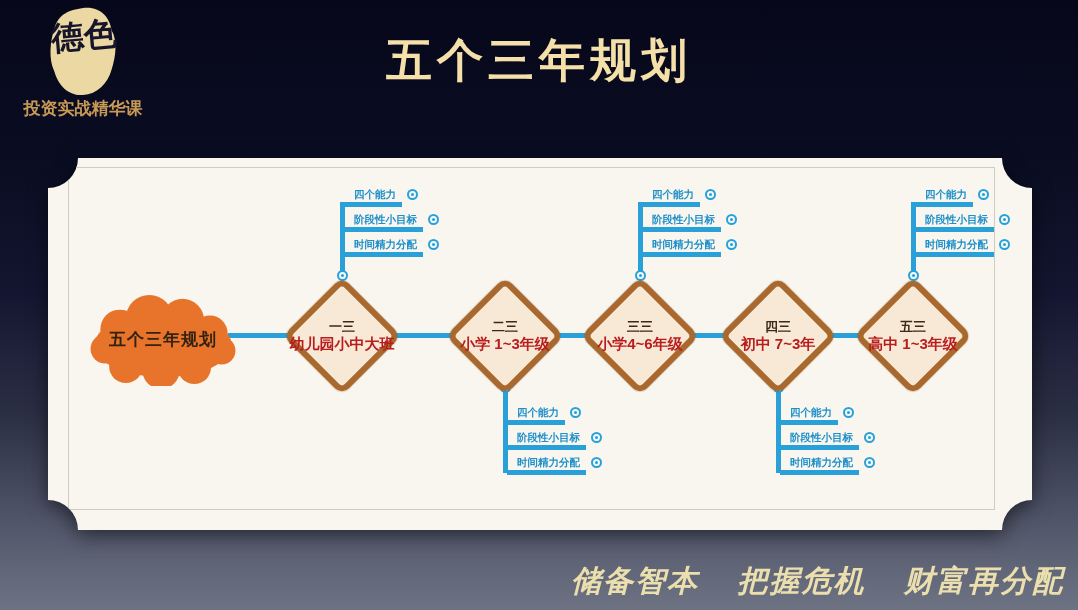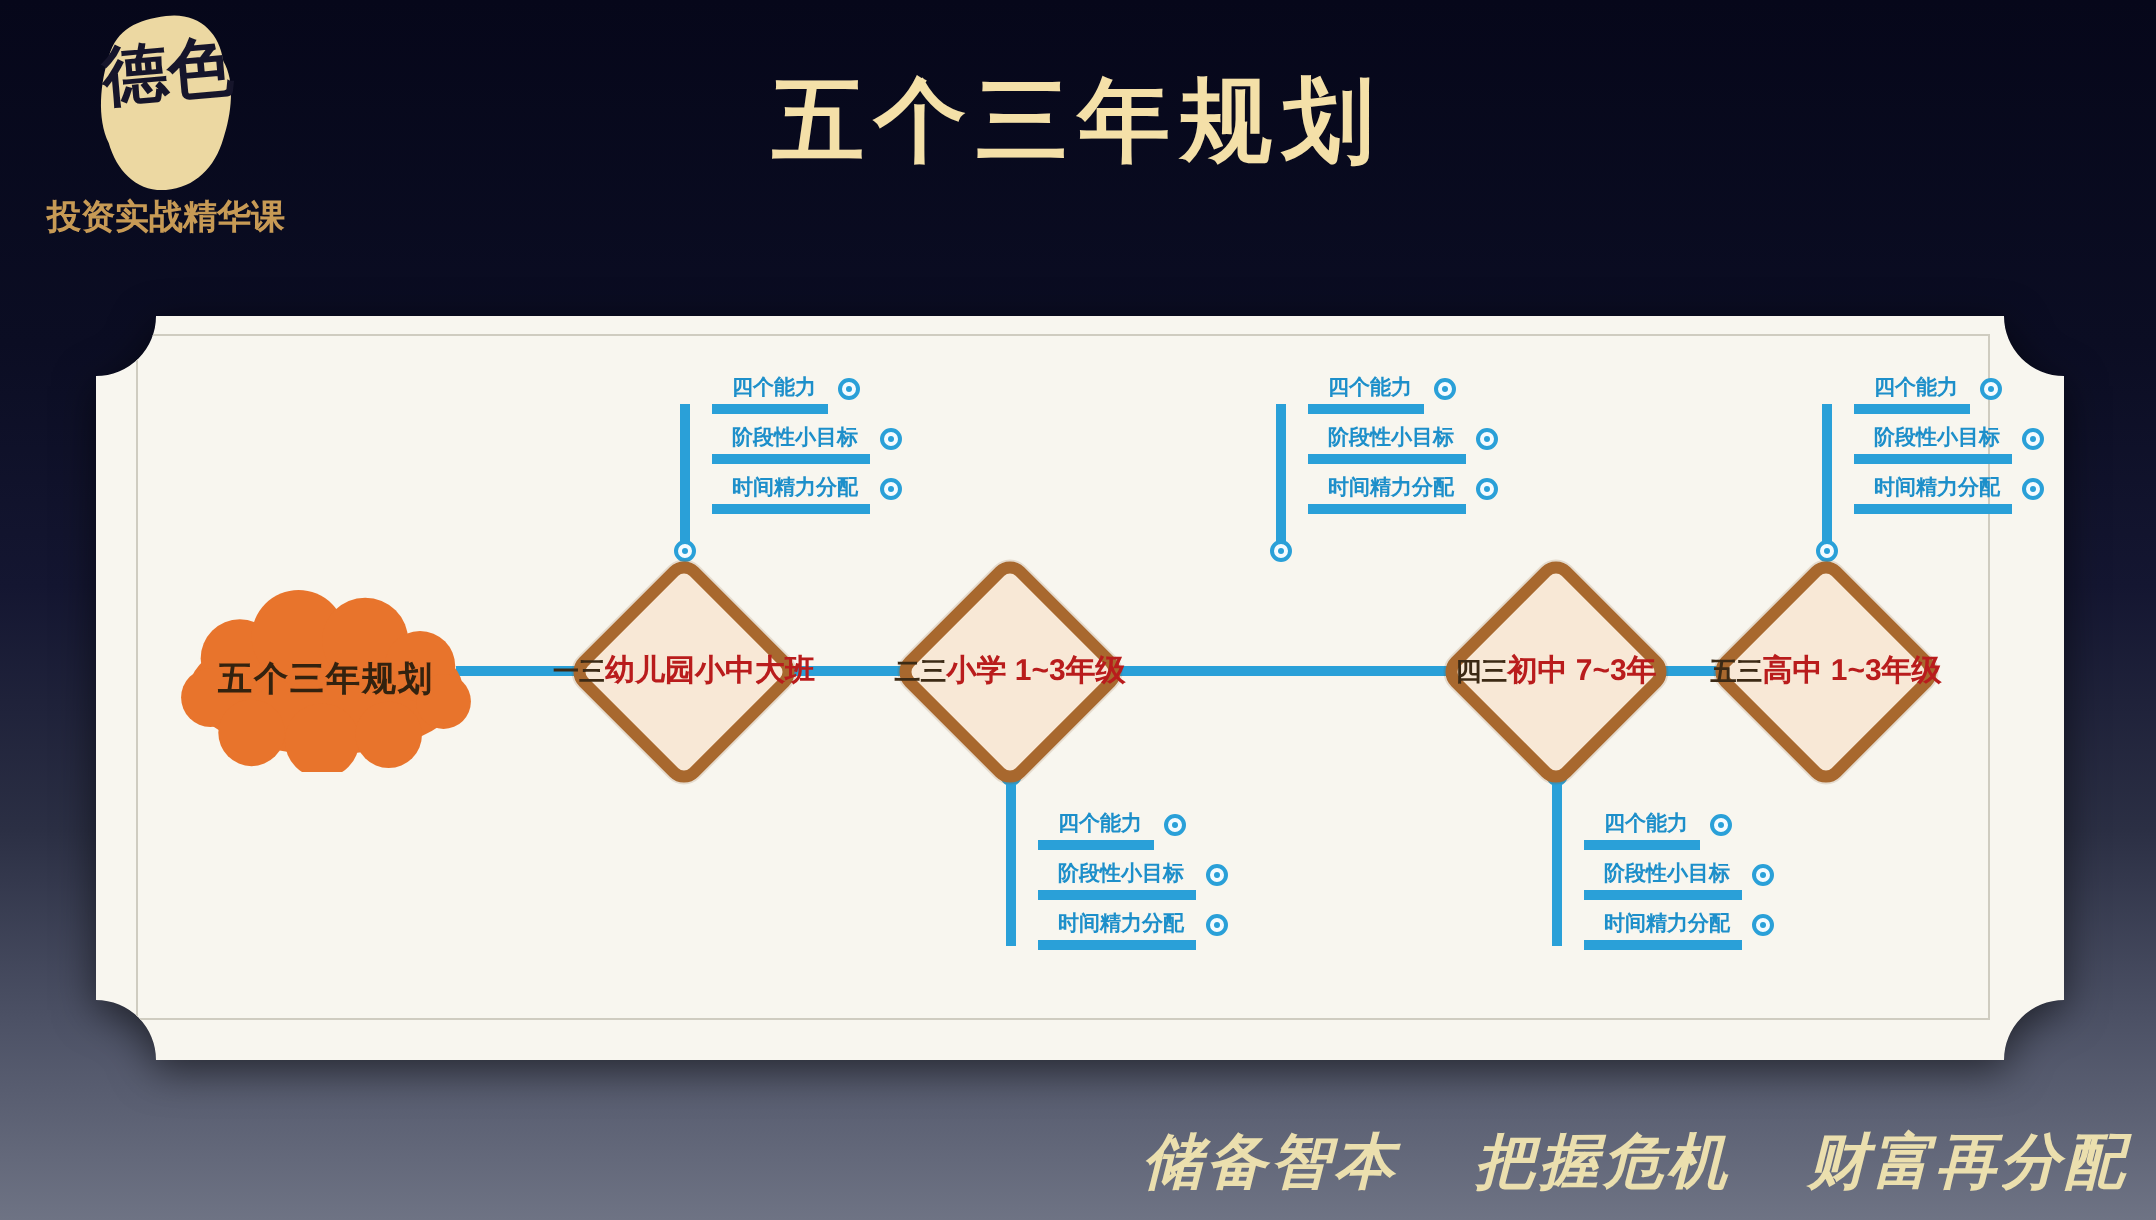--- a/index.html
+++ b/index.html
@@ -41,38 +41,38 @@
 
   .cloud-wrap{position:absolute;left:36px;top:134px;width:158px;height:94px;z-index:2;}
   .cloud-label{position:absolute;inset:0;display:flex;align-items:center;justify-content:center;
     font-size:17px;font-weight:bold;color:#33220f;letter-spacing:1px;}
 
   .node{position:absolute;top:136px;width:84px;height:84px;z-index:3;}
   .diamond{position:absolute;inset:0;transform:rotate(45deg);
     background:var(--diamond-fill);border:6px solid var(--diamond-border);border-radius:10px;
     box-shadow:0 0 0 1px rgba(120,70,20,.15);}
   .dlabel{position:absolute;left:-34px;right:-34px;top:0;height:84px;
-    display:flex;flex-direction:row;align-items:center;justify-content:center;line-height:1.25;}
+    display:flex;flex-direction:column;align-items:center;justify-content:center;line-height:1.25;}
   .stage{font-size:13px;font-weight:bold;color:#3c2a15;}
   .nname{font-size:15px;font-weight:bold;color:#b91c1c;white-space:nowrap;}
   .n1{left:252px}.n2{left:415px}.n3{left:550px}.n4{left:688px}.n5{left:823px}
 
   .bgroup{position:absolute;width:120px;z-index:2;}
   .bgroup.up{top:28px}
   .bgroup.down{top:246px}
   .g1{left:292px}.g2{left:455px}.g3{left:590px}.g4{left:728px}.g5{left:863px}
   .vline{position:absolute;left:0;width:5px;background:var(--blue);}
   .up .vline{top:16px;height:76px;}
   .down .vline{top:-13px;height:82px;}
   .jdot,.bdot{box-sizing:border-box;position:absolute;border:2px solid var(--blue);background:#f4fbff;border-radius:50%;}
   .jdot{left:-3px;width:11px;height:11px;}
   .up .jdot{top:84px;}
   .down .jdot{top:-22px;}
   .jdot::after,.bdot::after{content:"";position:absolute;left:50%;top:50%;width:3px;height:3px;margin:-1.5px 0 0 -1.5px;border-radius:50%;background:var(--blue);}
-  .branch{position:absolute;left:16px;height:16px;border-bottom:5px solid var(--blue);
+  .branch{position:absolute;left:4px;height:16px;border-bottom:5px solid var(--blue);
     padding:0 6px 0 10px;display:flex;align-items:center;white-space:nowrap;}
   .b1{top:0}.b2{top:25px}.b3{top:50px}
   .btext{font-size:10.5px;font-weight:bold;color:var(--blue-text);line-height:15px;}
   .bdot{left:100%;margin-left:5px;top:3px;width:11px;height:11px;}
 
   
   .motto{position:absolute;right:14px;bottom:8px;z-index:5;
     font-family:"DejaVu Serif","Liberation Serif",serif;font-style:italic;font-weight:bold;
     font-size:30px;color:#ebdfae;letter-spacing:2px;white-space:nowrap;margin-top:28px;}
   .motto span{margin-left:26px;}
@@ -207,20 +207,27 @@
         <span class="nname">幼儿园小中大班</span>
       </div>
     </div>
     <div class="node n2">
       <div class="diamond"></div>
       <div class="dlabel">
         <span class="stage">二三</span>
         <span class="nname">小学 1~3年级</span>
       </div>
     </div>
+    <div class="node n3">
+      <div class="diamond"></div>
+      <div class="dlabel">
+        <span class="stage">三三</span>
+        <span class="nname">小学4~6年级</span>
+      </div>
+    </div>
     <div class="node n4">
       <div class="diamond"></div>
       <div class="dlabel">
         <span class="stage">四三</span>
         <span class="nname">初中 7~3年</span>
       </div>
     </div>
     <div class="node n5">
       <div class="diamond"></div>
       <div class="dlabel">

